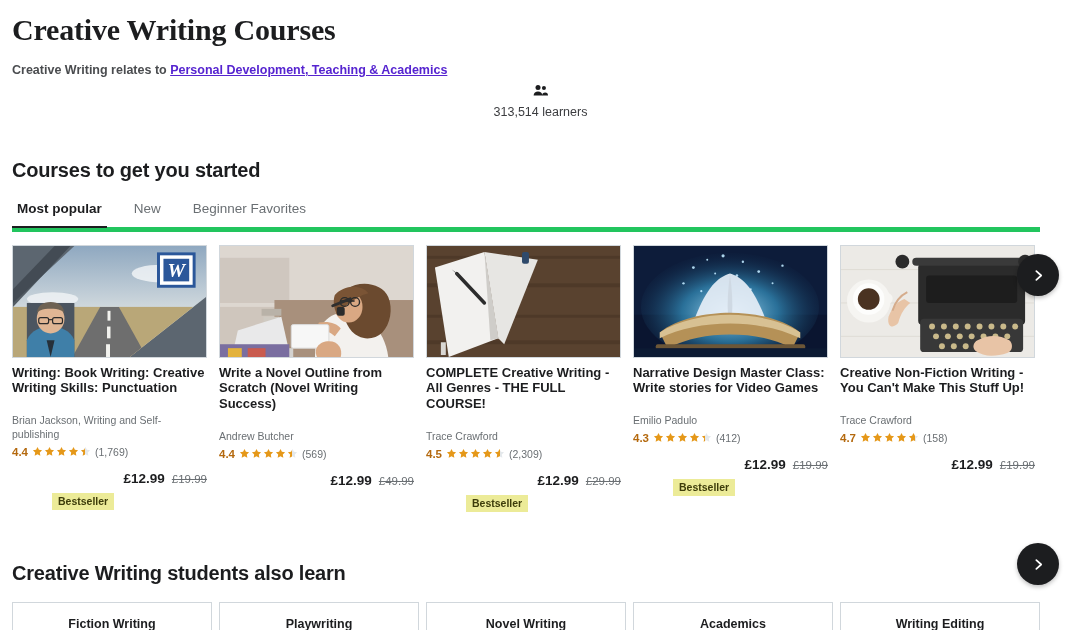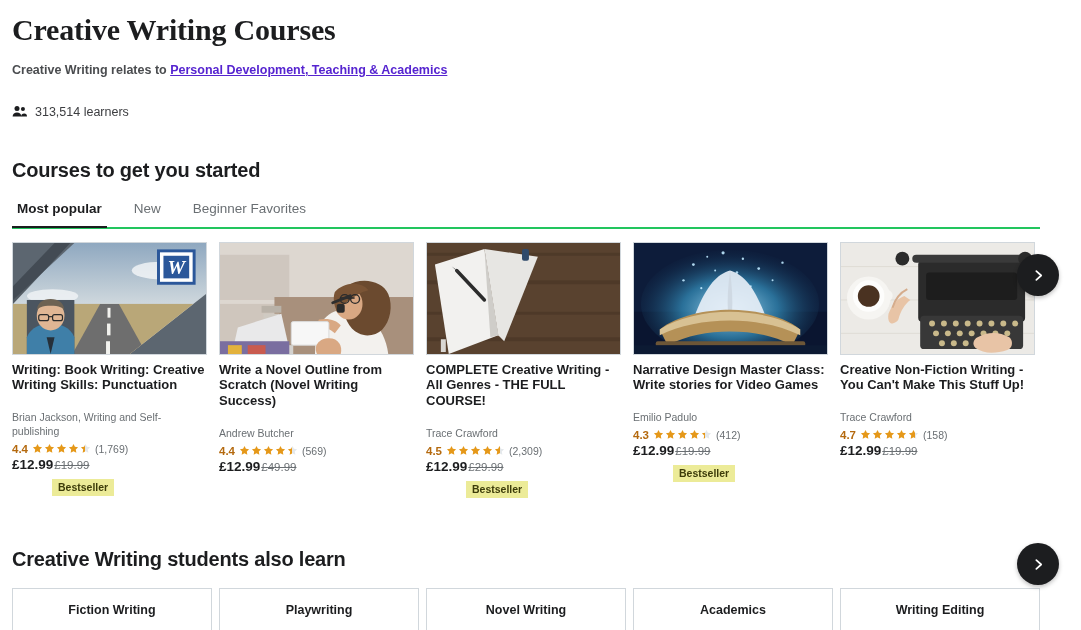--- a/index.html
+++ b/index.html
@@ -25,46 +25,47 @@
   }
   .relates {
     margin-top: 14px;
     font-size: 12.5px;
     font-weight: 700;
     color: #4a4c4f;
     line-height: 1.4;
   }
   .relates .link { color: #5624d0; }
   .learners-row {
-    margin-top: 25px;
+    margin-top: 4px;
     display: flex;
     align-items: center;
     gap: 8px;
     font-size: 12.5px;
     color: #3c3d40;
+    flex-direction: column;
   }
   .people-icon { display: inline-block; width: 15px; height: 13px; position: relative; }
   .people-icon svg { display: block; }
 
   
   .section-heading {
     font-size: 20px;
     font-weight: 700;
     color: #1c1d1f;
     letter-spacing: -0.2px;
   }
   .h-courses { margin-top: 40px; }
 
   
   .tabs {
     margin-top: 19px;
     display: flex;
     align-items: flex-end;
     gap: 22px;
-    border-bottom: 2px solid #22c55e;
+    border-bottom: 5px solid #22c55e;
     width: 1028px;
   }
   .tab {
     font-size: 13.5px;
     color: #6a6f73;
     padding: 0 5px 11px 5px;
     cursor: pointer;
     position: relative;
     white-space: nowrap;
   }
@@ -110,24 +111,25 @@
     margin-top: 4px;
     display: flex;
     align-items: center;
     gap: 4px;
   }
   .rating-num { font-size: 11.5px; font-weight: 700; color: #b4690e; }
   .stars { display: inline-flex; align-items: center; gap: 1px; line-height: 1; }
   .stars svg { display: block; }
   .rating-count { font-size: 10.5px; color: #6a6f73; }
   .card-price {
-    margin-top: 2px;
+    margin-top: 13px;
     display: flex;
     align-items: baseline;
-    gap: 1px;
+    gap: 7px;
+    justify-content: flex-end;
   }
   .price-now { font-size: 13.5px; font-weight: 700; color: #1c1d1f; }
   .price-old { font-size: 11.5px; color: #6a6f73; text-decoration: line-through; }
   .badge {
     display: inline-block;
     margin-top: 7px;
     background: #eceb98;
     color: #3d3c0a;
     font-size: 10.5px;
     font-weight: 700;

